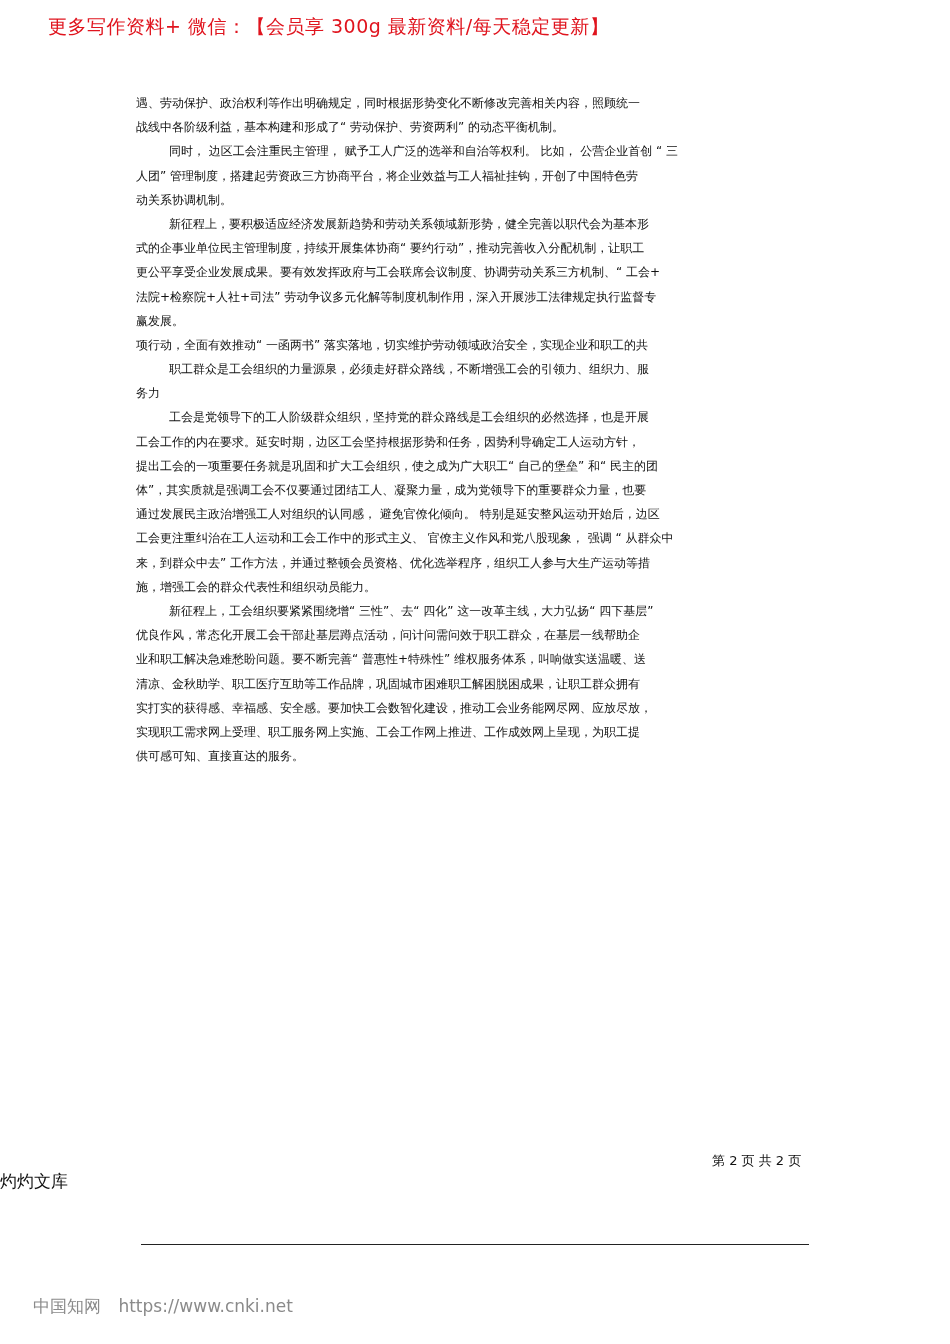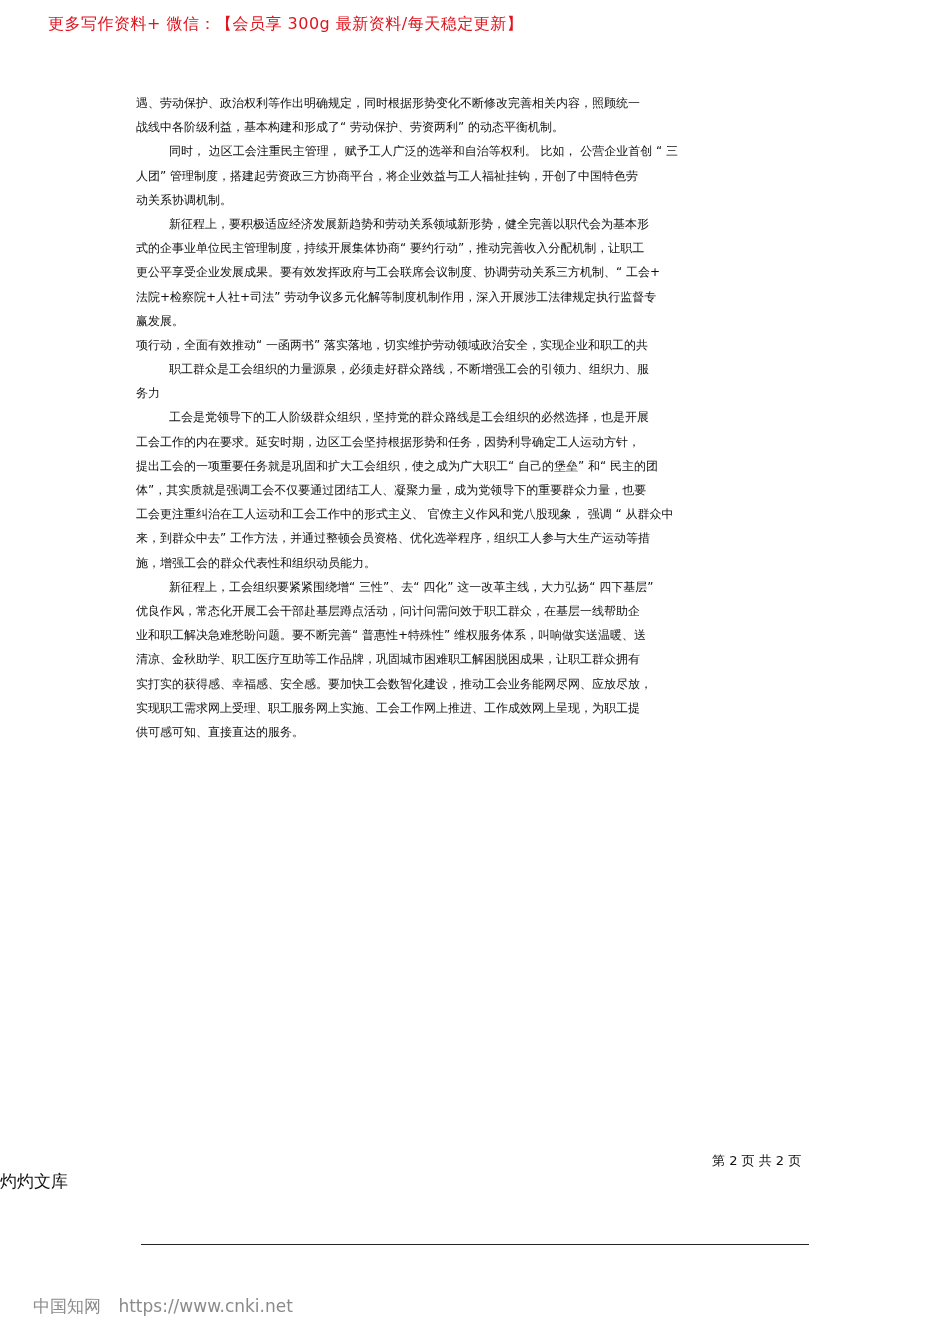--- a/index.html
+++ b/index.html
@@ -3,21 +3,21 @@
 <meta charset="utf-8">
 <style>
   html, body { margin: 0; padding: 0; }
   body {
     width: 950px; height: 1344px; position: relative; background: #ffffff;
     font-family: "DejaVu Sans", "Liberation Sans", sans-serif; color: #111111;
     overflow: hidden;
   }
   .banner {
     position: absolute; left: 48px; top: 14px;
-    font-size: 16px; color: #e0141e; letter-spacing: 0.5px; white-space: nowrap;
+    font-size: 19px; color: #e0141e; letter-spacing: 0.5px; white-space: nowrap;
   }
   .body-text {
     position: absolute; left: 136px; top: 91px; width: 716px;
     font-size: 12px; line-height: 24.2px;
   }
   .line { white-space: nowrap; height: 24.2px; }
   .indent { padding-left: 33px; }
   .page-num {
     position: absolute; left: 712px; top: 1152px; font-size: 13px; white-space: nowrap;
   }
@@ -48,20 +48,21 @@
     <div class="line">更公平享受企业发展成果。要有效发挥政府与工会联席会议制度、协调劳动关系三方机制、“ 工会+</div>
     <div class="line">法院+检察院+人社+司法” 劳动争议多元化解等制度机制作用，深入开展涉工法律规定执行监督专</div>
     <div class="line">赢发展。</div>
     <div class="line">项行动，全面有效推动“ 一函两书” 落实落地，切实维护劳动领域政治安全，实现企业和职工的共</div>
     <div class="line indent">职工群众是工会组织的力量源泉，必须走好群众路线，不断增强工会的引领力、组织力、服</div>
     <div class="line">务力</div>
     <div class="line indent">工会是党领导下的工人阶级群众组织，坚持党的群众路线是工会组织的必然选择，也是开展</div>
     <div class="line">工会工作的内在要求。延安时期，边区工会坚持根据形势和任务，因势利导确定工人运动方针，</div>
     <div class="line">提出工会的一项重要任务就是巩固和扩大工会组织，使之成为广大职工“ 自己的堡垒” 和“ 民主的团</div>
     <div class="line">体”，其实质就是强调工会不仅要通过团结工人、凝聚力量，成为党领导下的重要群众力量，也要</div>
+    <div class="line">通过发展民主政治增强工人对组织的认同感， 避免官僚化倾向。 特别是延安整风运动开始后，边区</div>
     <div class="line">工会更注重纠治在工人运动和工会工作中的形式主义、 官僚主义作风和党八股现象， 强调 “ 从群众中</div>
     <div class="line">来，到群众中去” 工作方法，并通过整顿会员资格、优化选举程序，组织工人参与大生产运动等措</div>
     <div class="line">施，增强工会的群众代表性和组织动员能力。</div>
     <div class="line indent">新征程上，工会组织要紧紧围绕增“ 三性”、去“ 四化” 这一改革主线，大力弘扬“ 四下基层”</div>
     <div class="line">优良作风，常态化开展工会干部赴基层蹲点活动，问计问需问效于职工群众，在基层一线帮助企</div>
     <div class="line">业和职工解决急难愁盼问题。要不断完善“ 普惠性+特殊性” 维权服务体系，叫响做实送温暖、送</div>
     <div class="line">清凉、金秋助学、职工医疗互助等工作品牌，巩固城市困难职工解困脱困成果，让职工群众拥有</div>
     <div class="line">实打实的获得感、幸福感、安全感。要加快工会数智化建设，推动工会业务能网尽网、应放尽放，</div>
     <div class="line">实现职工需求网上受理、职工服务网上实施、工会工作网上推进、工作成效网上呈现，为职工提</div>
     <div class="line">供可感可知、直接直达的服务。</div>

